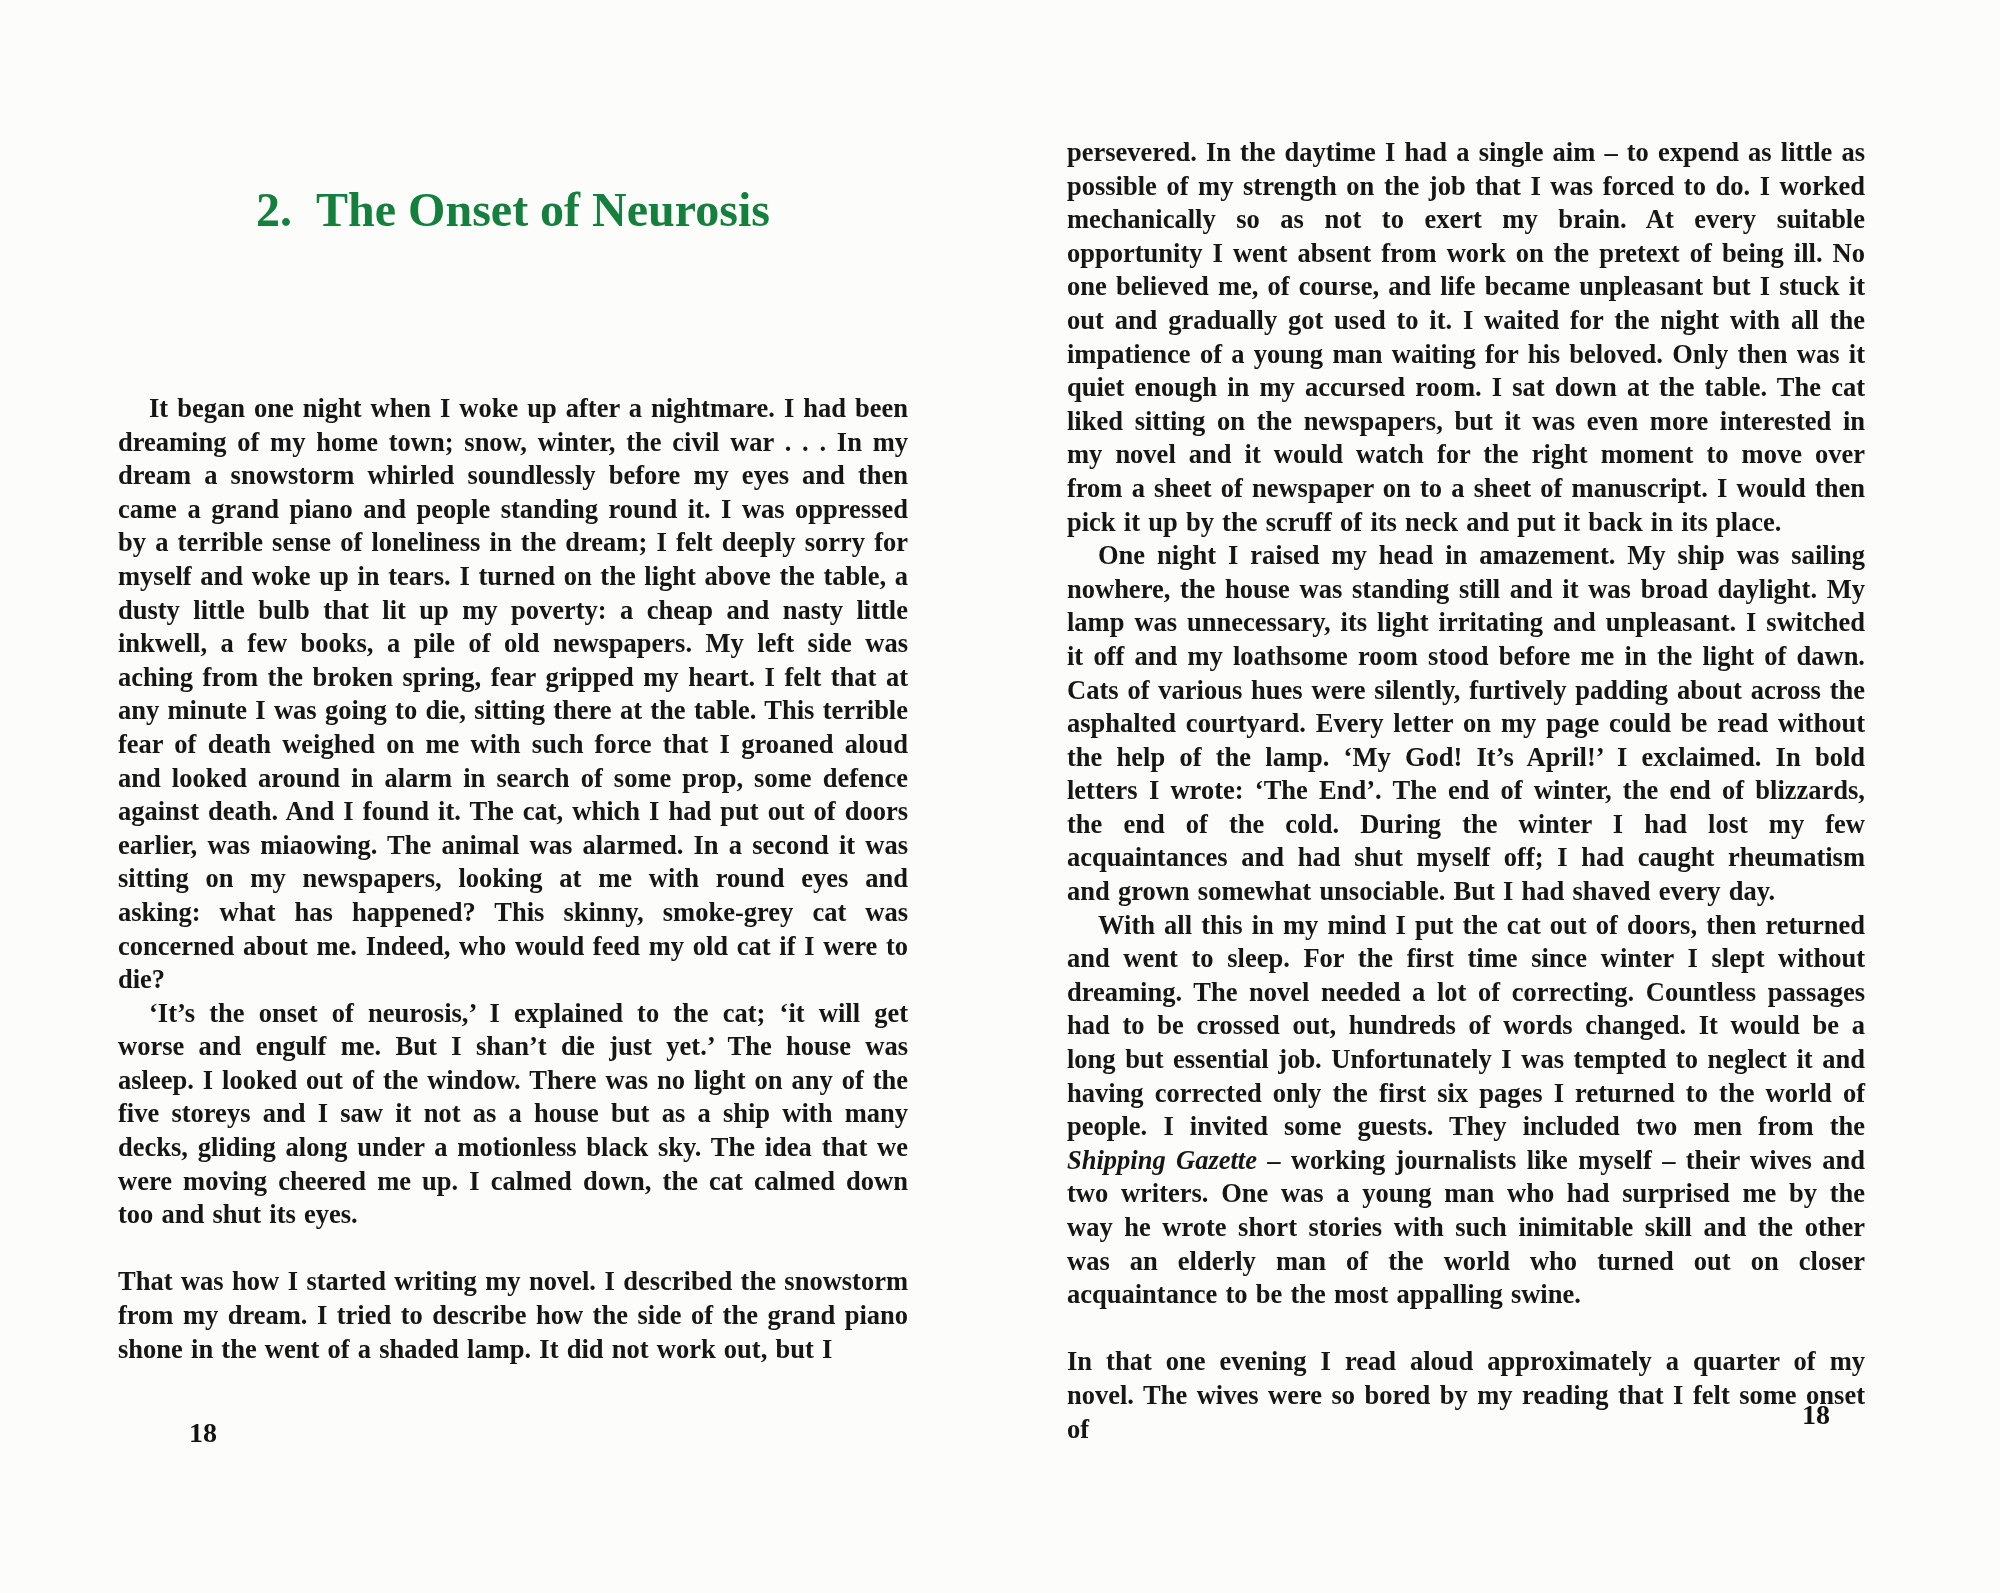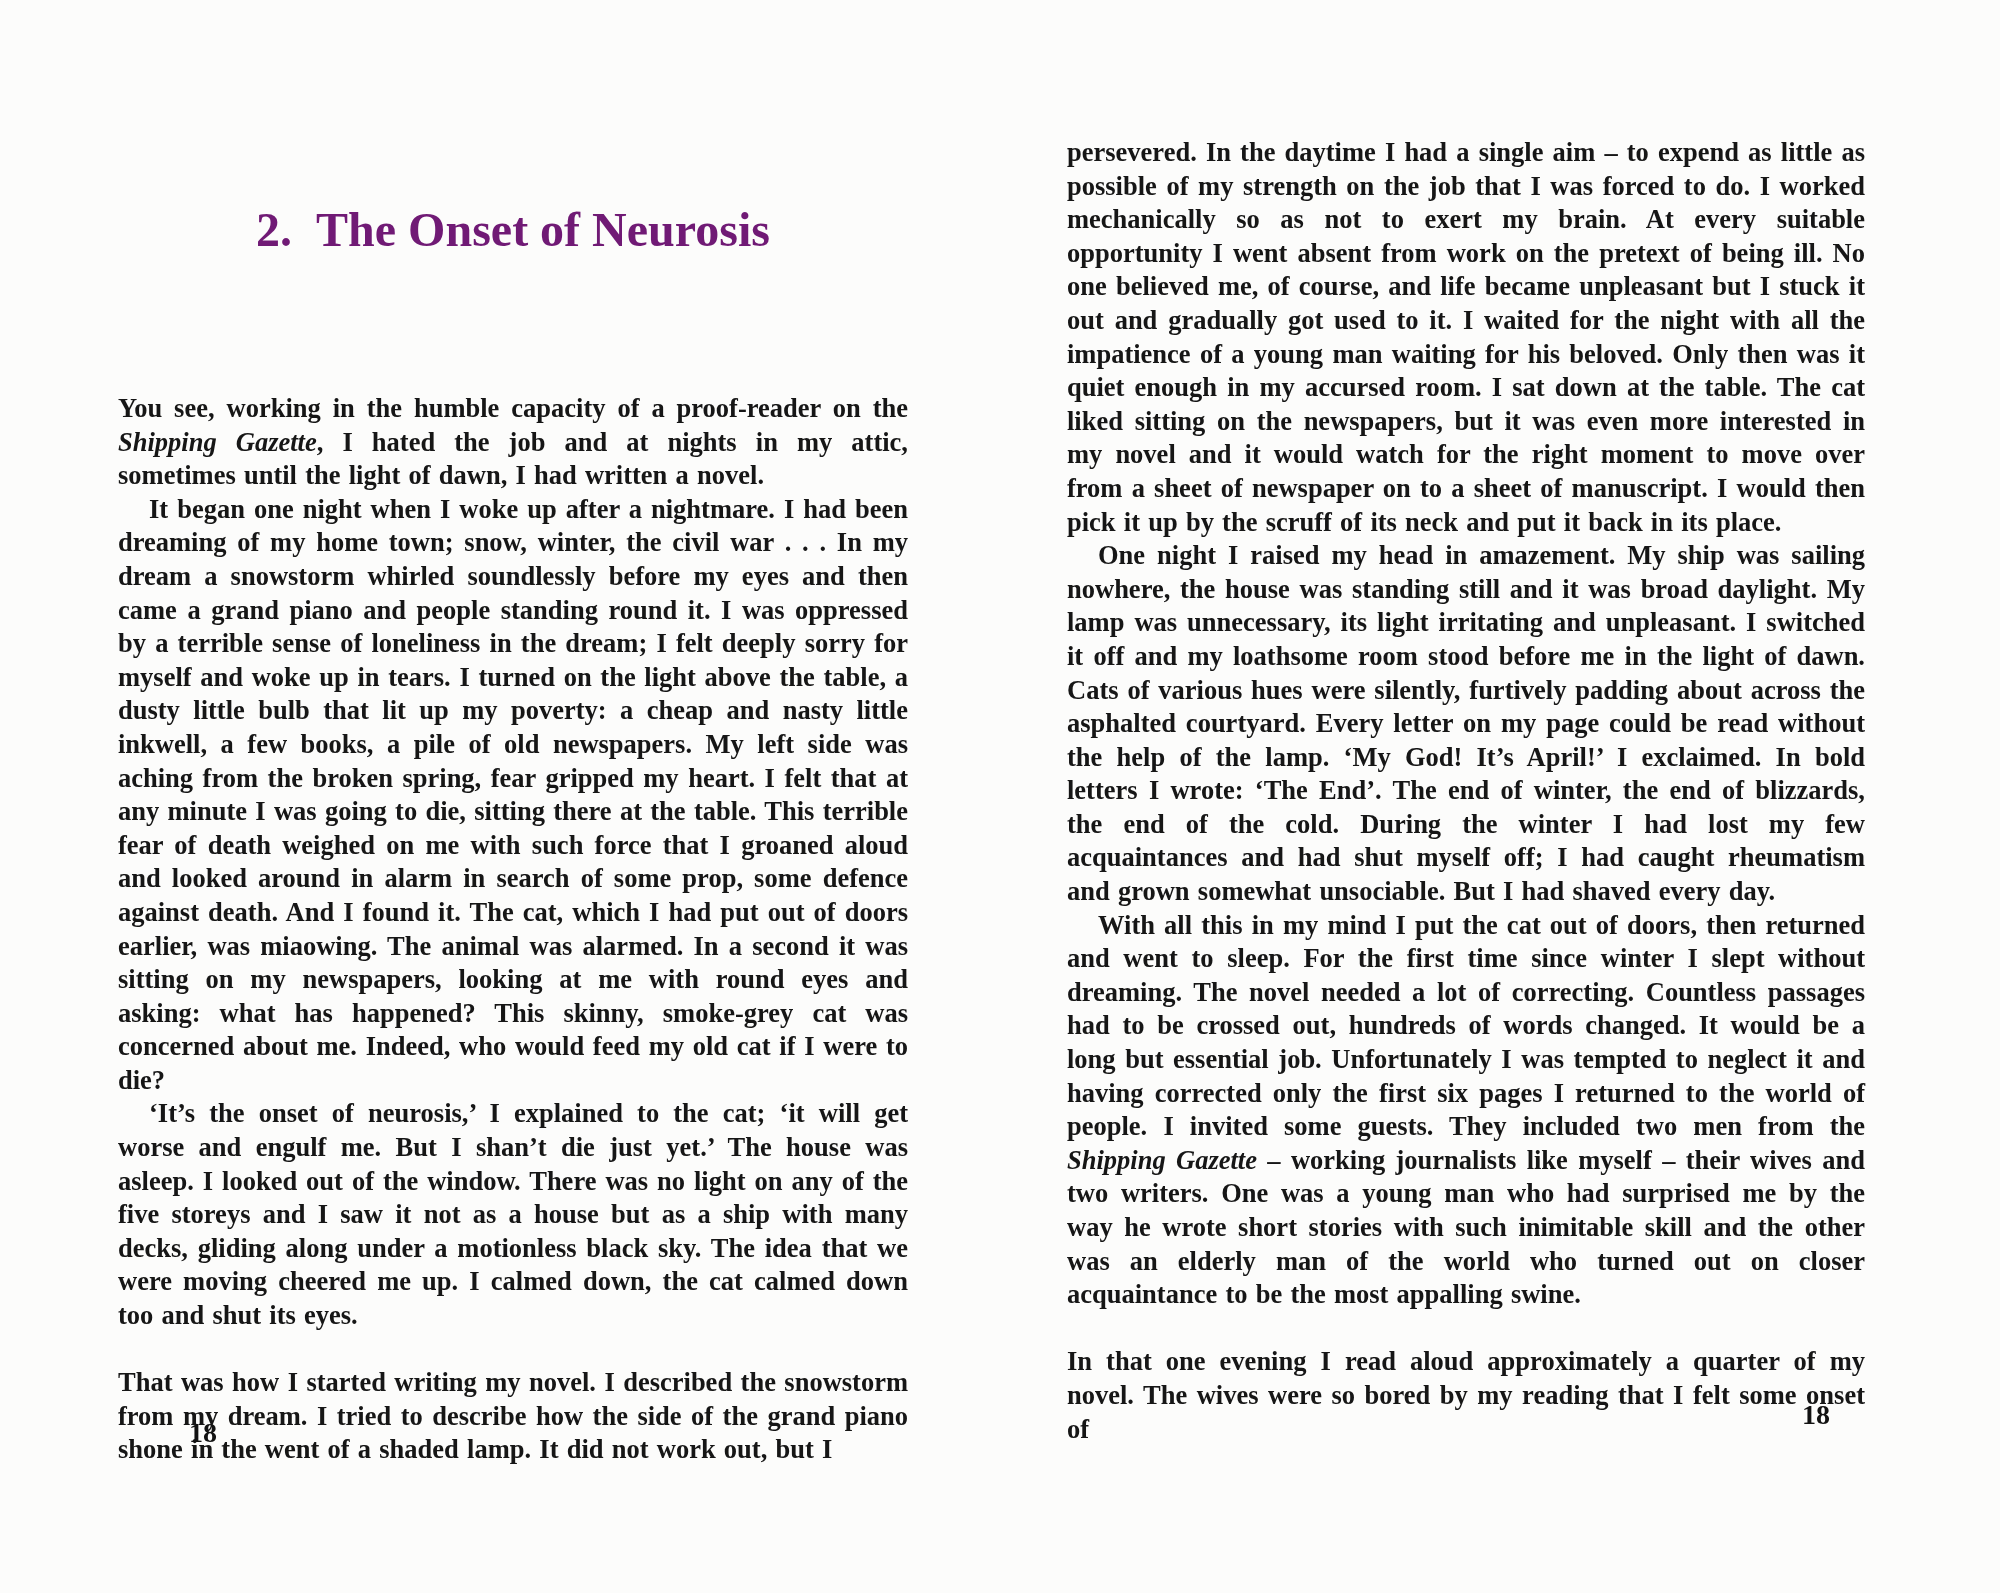--- a/index.html
+++ b/index.html
@@ -8,28 +8,28 @@
     width: 2000px;
     height: 1593px;
     background: #fcfcfb;
     overflow: hidden;
     font-family: "Liberation Serif", "DejaVu Serif", serif;
     color: #141414;
   }
   .chapter-title {
     position: absolute;
     left: 118px;
-    top: 200px;
+    top: 180px;
     width: 790px;
     margin: 0;
     text-align: center;
     font-size: 48px;
     line-height: 60px;
     font-weight: 700;
-    color: #701a75;
+    color: #15803d;
     white-space: pre;
   }
   .page-body {
     position: absolute;
     font-size: 26.5px;
     line-height: 33.6px;
     font-weight: 600;
     text-align: justify;
     color: #161616;
     word-spacing: 0.06em;
@@ -51,21 +51,20 @@
   .pageno.right-no { left: 1802px; top: 1398px; }
 </style>
 </head>
 <body>
 
 <div class="canvas">
 
   <section>
     <h1 class="chapter-title">2. The Onset of Neurosis</h1>
     <div class="page-body left-body">
-        <p><span>You see, working in the humble capacity of a proof-reader on the </span><span class="ital">Shipping Gazette</span><span>, I hated the job and at nights in my attic, sometimes until the light of dawn, I had written a novel.</span></p>
         <p class="indent"><span>It began one night when I woke up after a nightmare. I had been dreaming of my home town; snow, winter, the civil war . . . In my dream a snowstorm whirled soundlessly before my eyes and then came a grand piano and people standing round it. I was oppressed by a terrible sense of loneliness in the dream; I felt deeply sorry for myself and woke up in tears. I turned on the light above the table, a dusty little bulb that lit up my poverty: a cheap and nasty little inkwell, a few books, a pile of old newspapers. My left side was aching from the broken spring, fear gripped my heart. I felt that at any minute I was going to die, sitting there at the table. This terrible fear of death weighed on me with such force that I groaned aloud and looked around in alarm in search of some prop, some defence against death. And I found it. The cat, which I had put out of doors earlier, was miaowing. The animal was alarmed. In a second it was sitting on my newspapers, looking at me with round eyes and asking: what has happened? This skinny, smoke-grey cat was concerned about me. Indeed, who would feed my old cat if I were to die?</span></p>
         <p class="indent"><span>‘It’s the onset of neurosis,’ I explained to the cat; ‘it will get worse and engulf me. But I shan’t die just yet.’ The house was asleep. I looked out of the window. There was no light on any of the five storeys and I saw it not as a house but as a ship with many decks, gliding along under a motionless black sky. The idea that we were moving cheered me up. I calmed down, the cat calmed down too and shut its eyes.</span></p>
         <p class="gap"><span>That was how I started writing my novel. I described the snowstorm from my dream. I tried to describe how the side of the grand piano shone in the went of a shaded lamp. It did not work out, but I</span></p>
       </div>
     <div class="pageno left-no">18</div>
   </section>
 
   <section>
     <div class="page-body right-body">
         <p><span>persevered. In the daytime I had a single aim – to expend as little as possible of my strength on the job that I was forced to do. I worked mechanically so as not to exert my brain. At every suitable opportunity I went absent from work on the pretext of being ill. No one believed me, of course, and life became unpleasant but I stuck it out and gradually got used to it. I waited for the night with all the impatience of a young man waiting for his beloved. Only then was it quiet enough in my accursed room. I sat down at the table. The cat liked sitting on the newspapers, but it was even more interested in my novel and it would watch for the right moment to move over from a sheet of newspaper on to a sheet of manuscript. I would then pick it up by the scruff of its neck and put it back in its place.</span></p>

